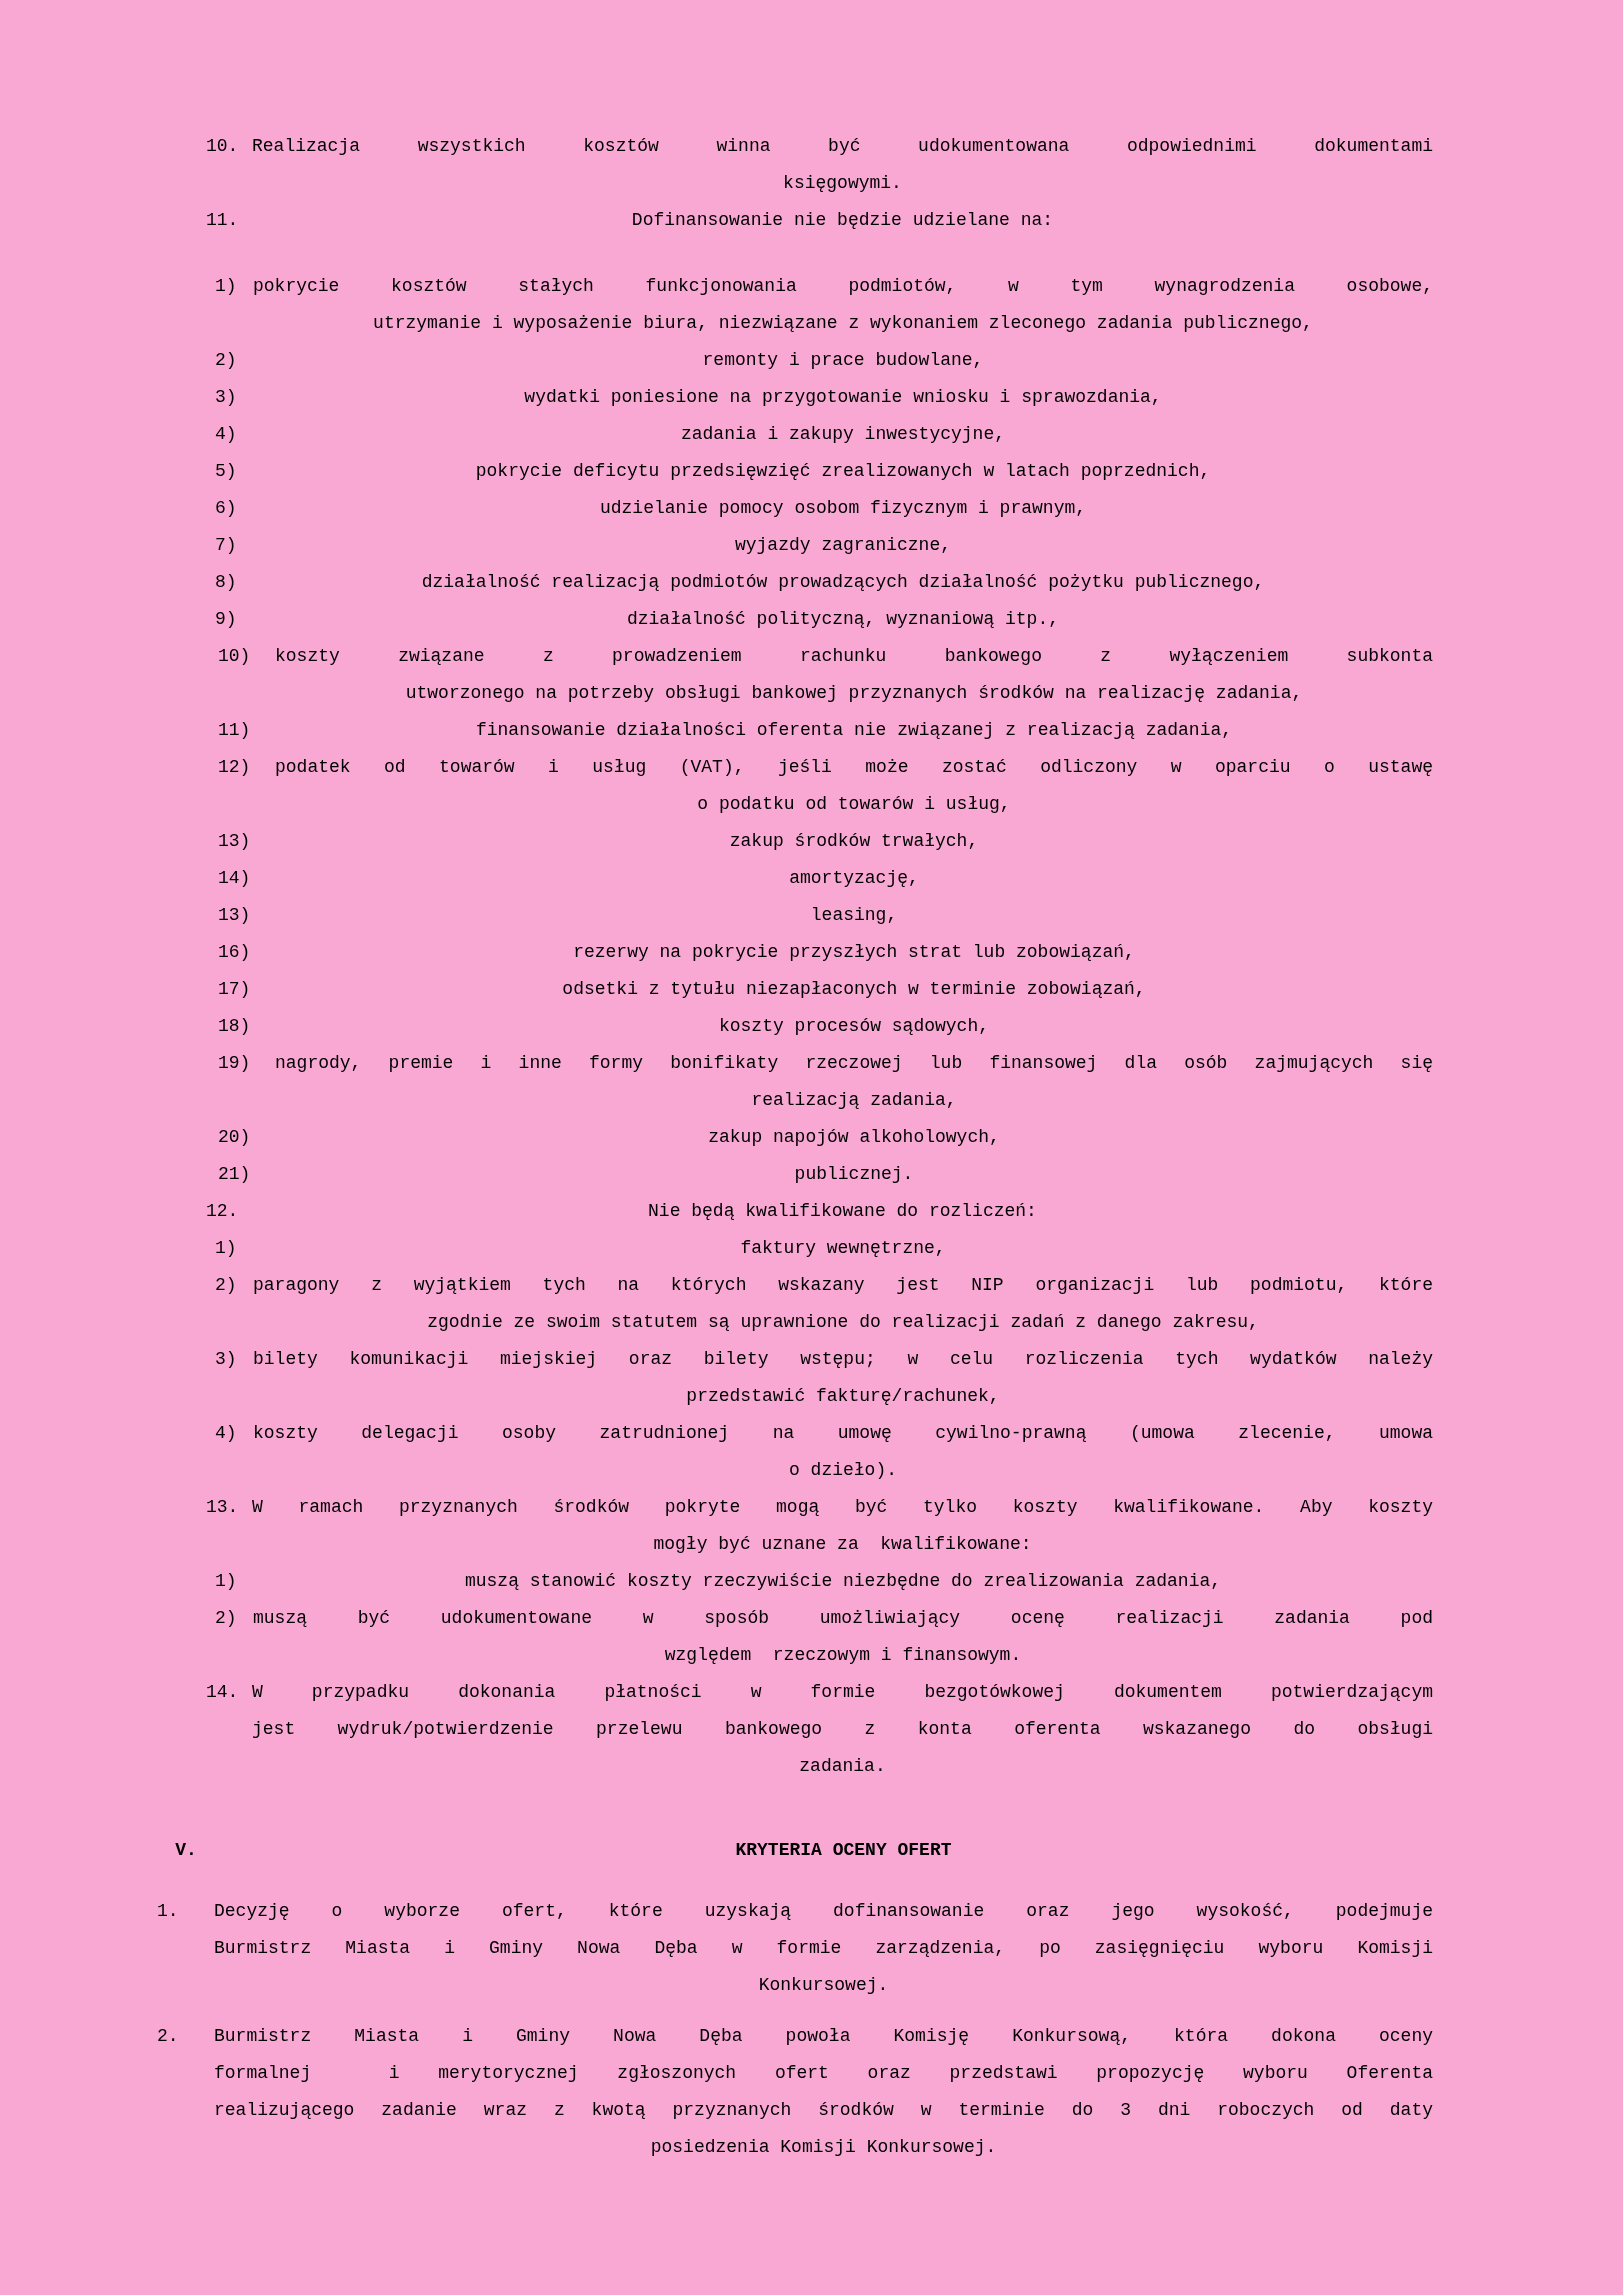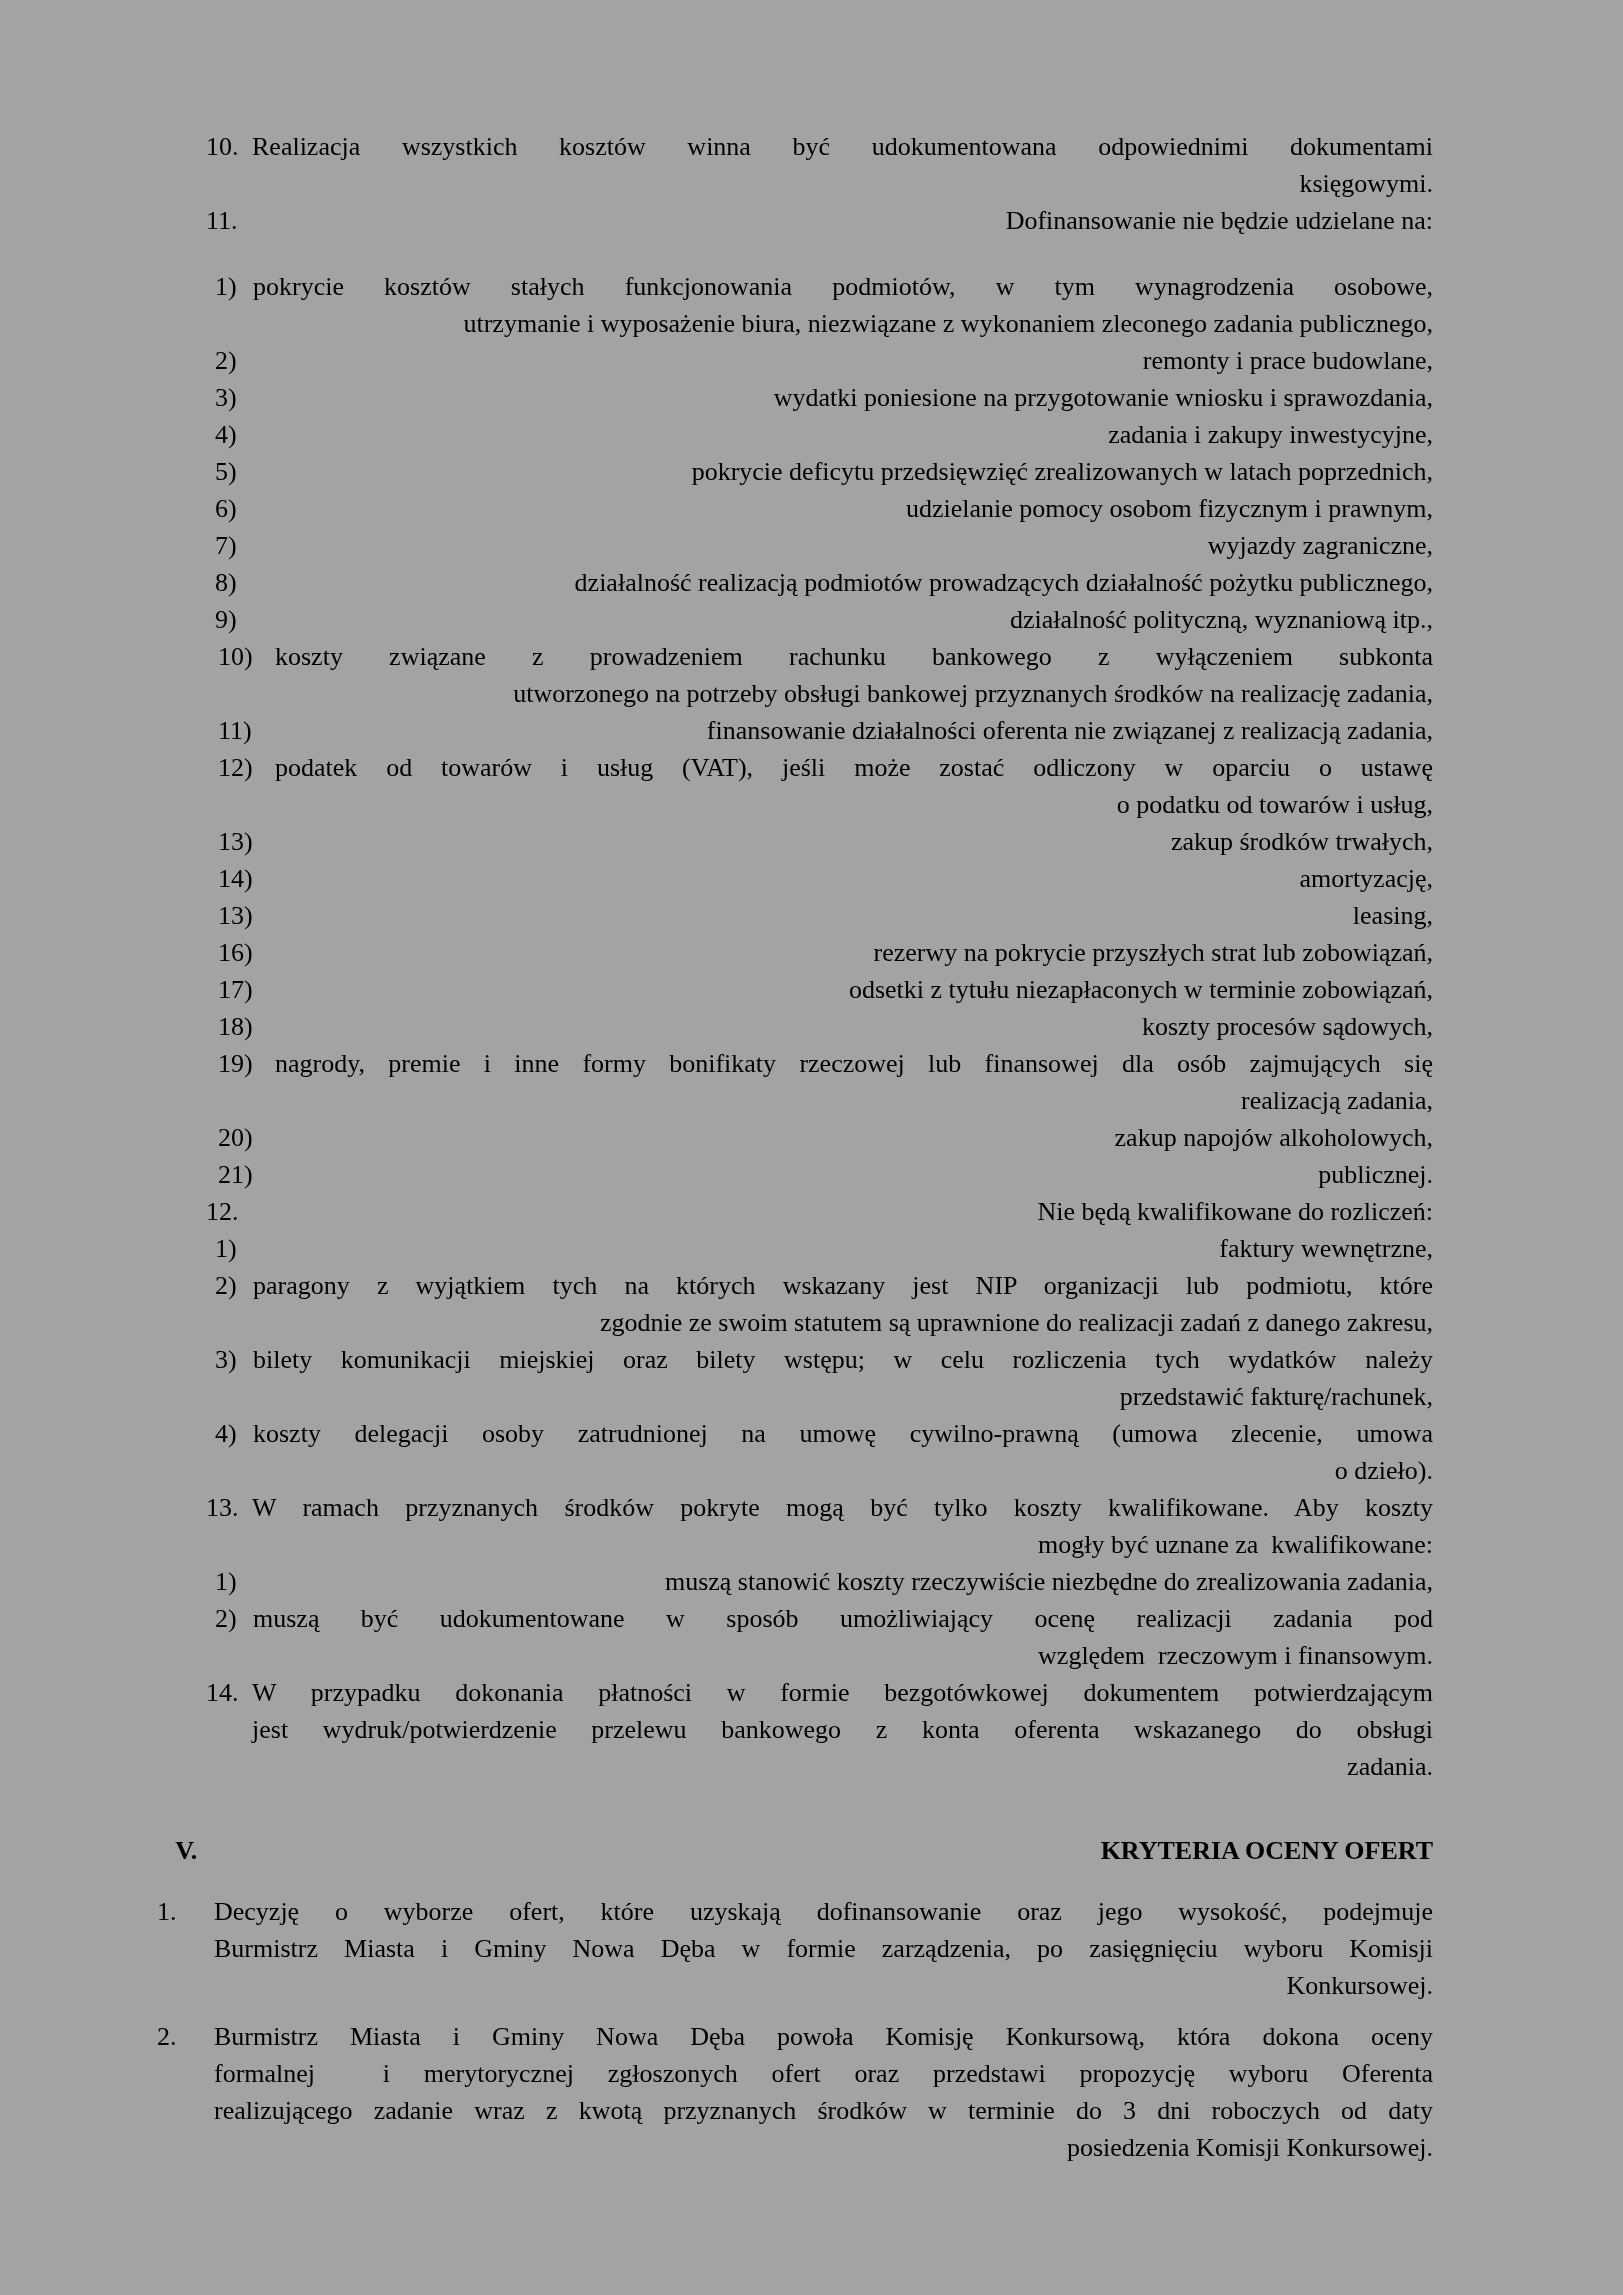--- a/index.html
+++ b/index.html
@@ -4,40 +4,41 @@
 <style>
   html, body { margin: 0; padding: 0; }
   body {
     width: 1623px; height: 2295px;
     background: #ffffff;
     font-family: "Liberation Serif", "DejaVu Serif", serif;
   }
   .page {
     position: relative;
     width: 1623px; height: 2295px;
-    background: #a3a3a3;
+    background: #f9a8d4;
     color: #000000;
-    font-size: 26px;
+    font-size: 18px;
     line-height: 37px;
     overflow: hidden;
+    font-family: Liberation Mono, monospace;
   }
   .content { padding: 128px 190px 0 157px; }
   .item { position: relative; }
   .num { position: absolute; top: 0; }
   .main  { padding-left: 95px; }
   .main  > .num { left: 49px; }
   .sub   { padding-left: 96px; }
   .sub   > .num { left: 58px; }
   .sub2  { padding-left: 118px; }
   .sub2  > .num { left: 61px; }
   .vitem { padding-left: 57px; }
   .vitem > .num { left: 0; }
   .heading { padding-left: 97px; font-weight: bold; margin-top: 47px; margin-bottom: 23.6px; }
   .heading > .num { left: 18.3px; }
-  .ln { text-align: right; }
+  .ln { text-align: center; }
   .j  { text-align: justify; text-align-last: justify; }
   .gap-sublist { margin-top: 29.4px; }
   .v2 { margin-top: 14.4px; }
 </style>
 </head>
 <body>
 
 <div class="page">
   <div class="content">
 

